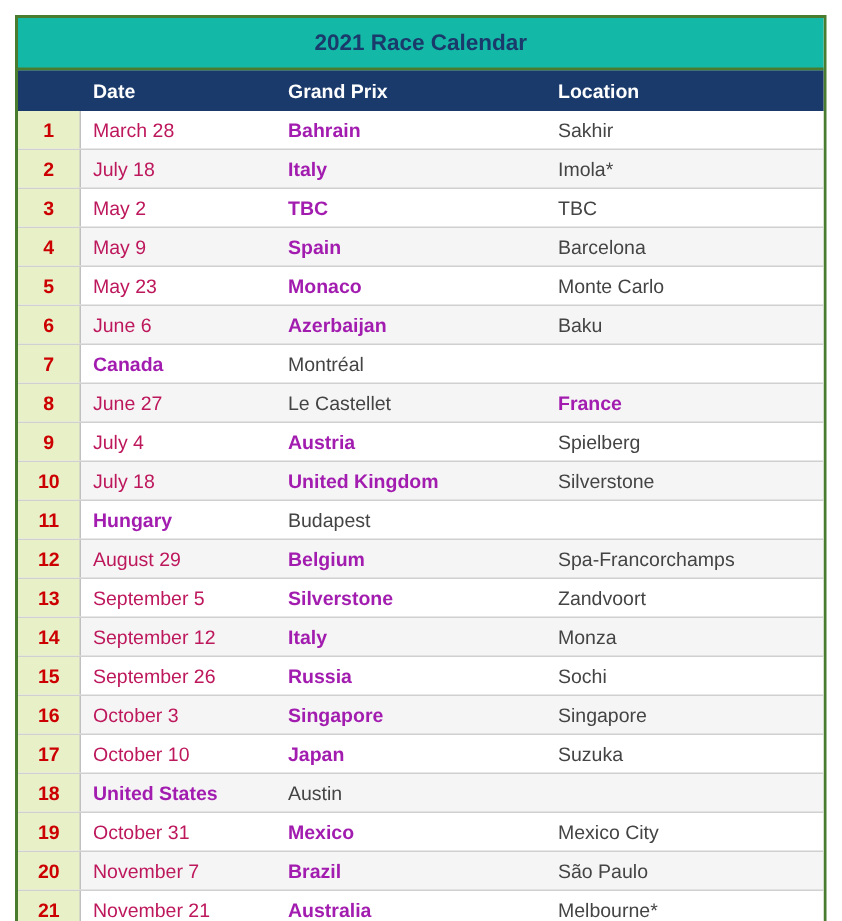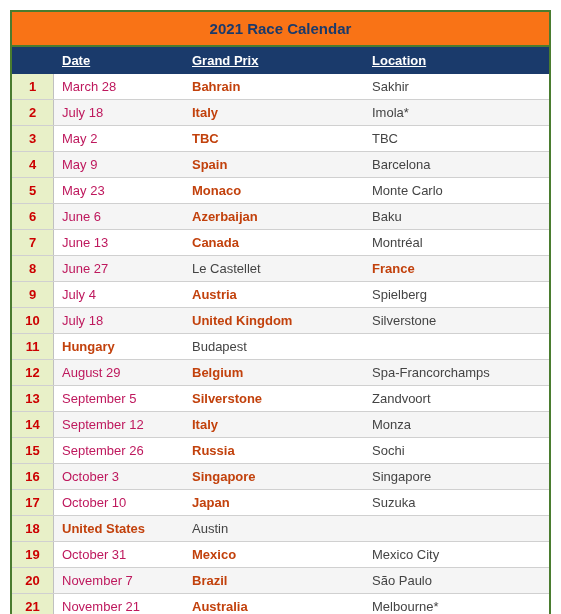--- a/index.html
+++ b/index.html
@@ -10,36 +10,35 @@
       display: flex;
       justify-content: center;
       align-items: flex-start;
       padding: 10px;
     }
     .calendar-wrapper {
       width: 541px;
       border: 2px solid #4a7c2f;
     }
     .calendar-title {
-      background: #f97316;
+      background: #14b8a6;
       text-align: center;
       padding: 8px 0;
       font-size: 15px;
       font-weight: bold;
       color: #1a3a6b;
       border-bottom: 2px solid #4a7c2f;
     }
     .header-row {
       display: grid;
       grid-template-columns: 42px 130px 180px 189px;
       background: #1a3a6b;
       color: #fff;
       font-weight: bold;
       font-size: 13px;
-      text-decoration: underline;
     }
     .header-row .col {
       padding: 6px 8px;
       text-align: left;
     }
     .header-row .col:first-child {
       text-align: center;
     }
     .data-row {
       display: grid;
@@ -61,21 +60,21 @@
     }
     .data-row .col.num {
       text-align: center;
       font-weight: bold;
       color: #cc0000;
       background: #e8f0c8;
       border-right: 1px solid #c0c0c0;
     }
     .data-row .col.gp {
       font-weight: bold;
-      color: #c2410c;
+      color: #a21caf;
     }
     .data-row .col.loc {
       color: #444;
     }
     .data-row .col.date {
       color: #be185d;
     }
   </style>
 </head>
 <body>
@@ -120,21 +119,20 @@
         <div class="col loc">Monte Carlo</div>
       </div>
       <div class="data-row even">
         <div class="col num">6</div>
         <div class="col date">June 6</div>
         <div class="col gp">Azerbaijan</div>
         <div class="col loc">Baku</div>
       </div>
       <div class="data-row odd">
         <div class="col num">7</div>
-        <div class="col date">June 13</div>
         <div class="col gp">Canada</div>
         <div class="col loc">Montréal</div>
       </div>
       <div class="data-row even">
         <div class="col num">8</div>
         <div class="col date">June 27</div>
         <div class="col loc">Le Castellet</div>
         <div class="col gp">France</div>
       </div>
       <div class="data-row odd">

